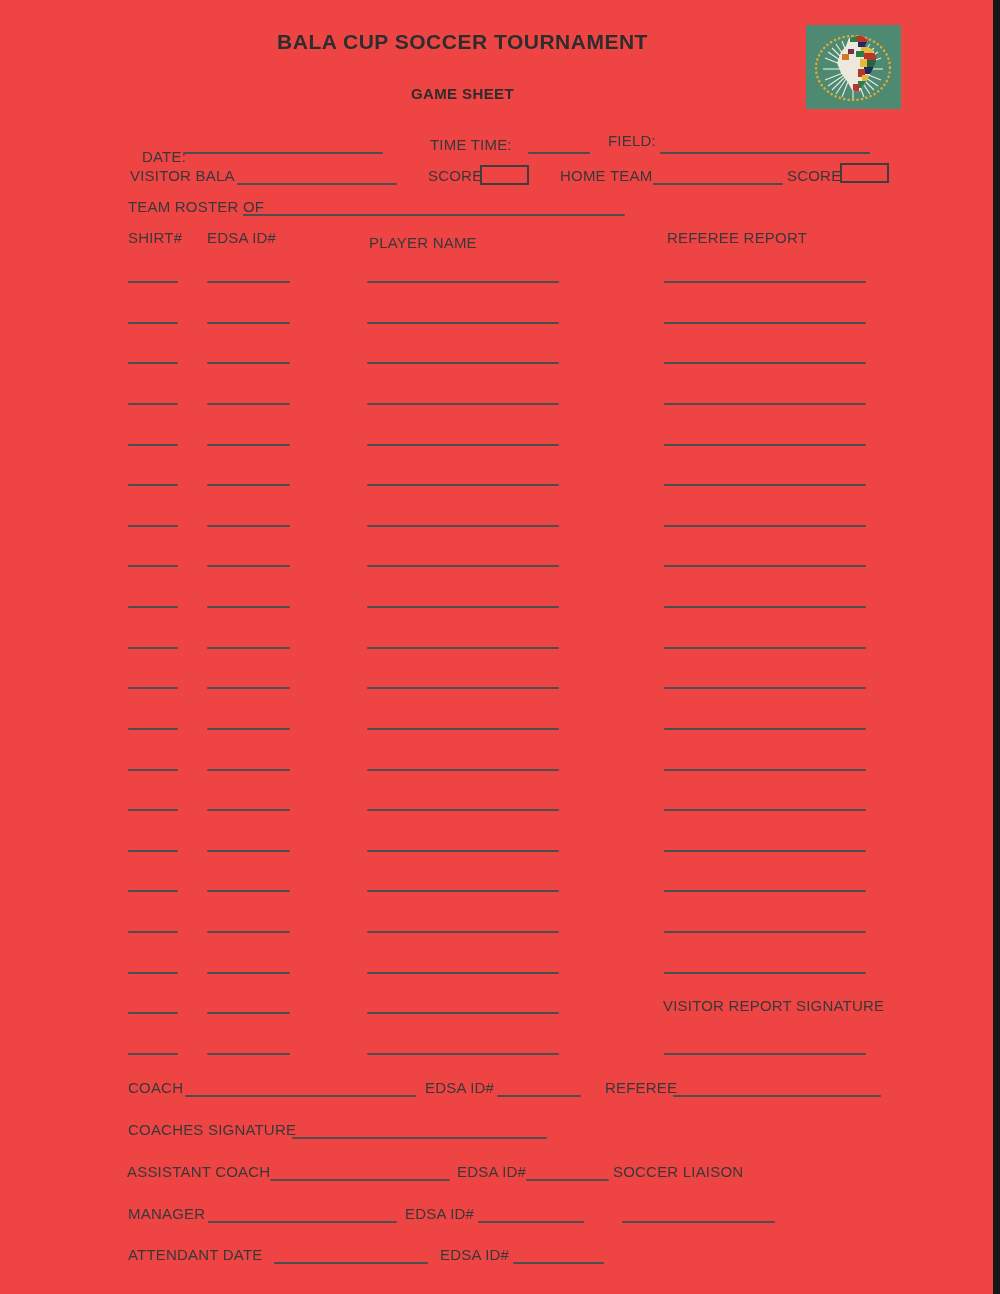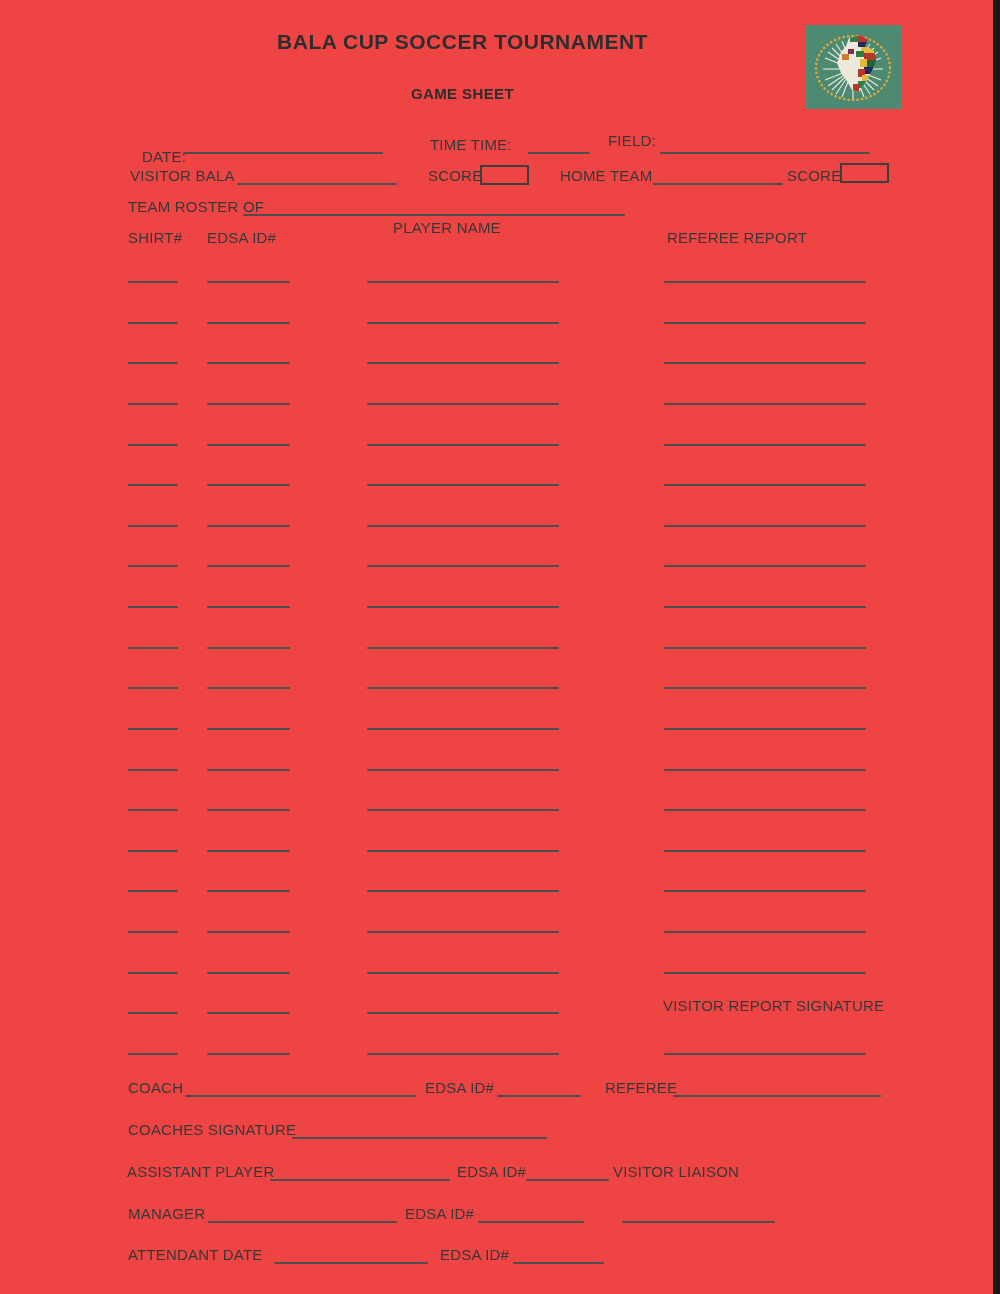--- a/index.html
+++ b/index.html
@@ -100,21 +100,21 @@
   <span class="lbl" style="left:560px;top:167px;">HOME TEAM</span>
   <div class="bline" style="left:653px;top:183px;width:130px;"></div>
   <span class="lbl" style="left:787px;top:167px;">SCORE</span>
   <div class="score-box" style="left:840px;top:163px;"></div>
 
   <span class="lbl" style="left:128px;top:198px;">TEAM ROSTER OF</span>
   <div class="bline" style="left:243px;top:214px;width:382px;"></div>
 
   <span class="lbl" style="left:128px;top:229px;">SHIRT#</span>
   <span class="lbl" style="left:207px;top:229px;">EDSA ID#</span>
-  <span class="lbl" style="left:369px;top:219px;margin-left:24px;">PLAYER NAME</span>
+  <span class="lbl" style="left:369px;top:234px;">PLAYER NAME</span>
   <span class="lbl" style="left:667px;top:229px;">REFEREE REPORT</span>
 
   <div>
       <div class="bline" style="left: 128px; top: 281px; width: 50px;"></div>
       <div class="bline" style="left: 207px; top: 281px; width: 83px;"></div>
       <div class="bline" style="left: 367px; top: 281px; width: 192px;"></div>
       <div class="bline" style="left: 664px; top: 281px; width: 202px;"></div>
       <div class="bline" style="left: 128px; top: 322px; width: 50px;"></div>
       <div class="bline" style="left: 207px; top: 322px; width: 83px;"></div>
       <div class="bline" style="left: 367px; top: 322px; width: 192px;"></div>
@@ -197,25 +197,25 @@
   <span class="lbl" style="left:128px;top:1079px;">COACH</span>
   <div class="bline" style="left:185px;top:1095px;width:231px;"></div>
   <span class="lbl" style="left:425px;top:1079px;">EDSA ID#</span>
   <div class="bline" style="left:497px;top:1095px;width:84px;"></div>
   <span class="lbl" style="left:605px;top:1079px;">REFEREE</span>
   <div class="bline" style="left:673px;top:1095px;width:208px;"></div>
 
   <span class="lbl" style="left:128px;top:1121px;">COACHES SIGNATURE</span>
   <div class="bline" style="left:292px;top:1137px;width:255px;"></div>
 
-  <span class="lbl" style="left:127px;top:1163px;">ASSISTANT PLAYER</span>
+  <span class="lbl" style="left:127px;top:1163px;">ASSISTANT COACH</span>
   <div class="bline" style="left:270px;top:1179px;width:180px;"></div>
   <span class="lbl" style="left:457px;top:1163px;">EDSA ID#</span>
   <div class="bline" style="left:526px;top:1179px;width:83px;"></div>
-  <span class="lbl" style="left:613px;top:1163px;">VISITOR LIAISON</span>
+  <span class="lbl" style="left:613px;top:1163px;">SOCCER LIAISON</span>
 
   <span class="lbl" style="left:128px;top:1205px;">MANAGER</span>
   <div class="bline" style="left:208px;top:1221px;width:189px;"></div>
   <span class="lbl" style="left:405px;top:1205px;">EDSA ID#</span>
   <div class="bline" style="left:478px;top:1221px;width:106px;"></div>
   <div class="bline" style="left:622px;top:1221px;width:153px;"></div>
 
   <span class="lbl" style="left:128px;top:1246px;">ATTENDANT DATE</span>
   <div class="bline" style="left:274px;top:1262px;width:154px;"></div>
   <span class="lbl" style="left:440px;top:1246px;">EDSA ID#</span>

